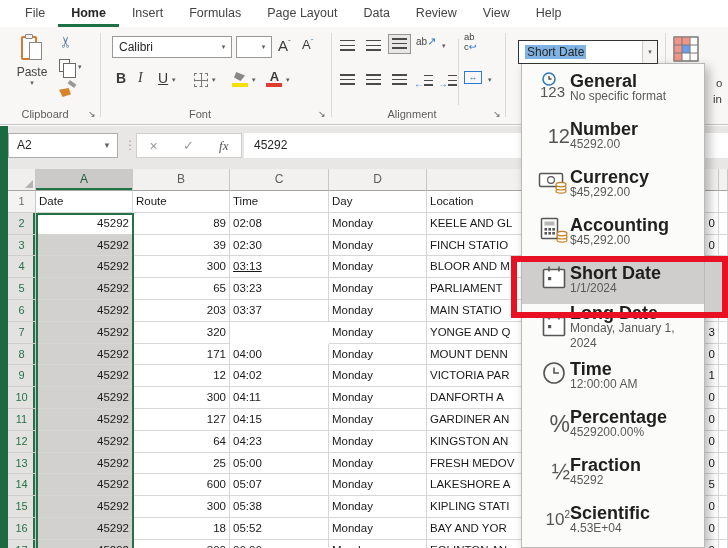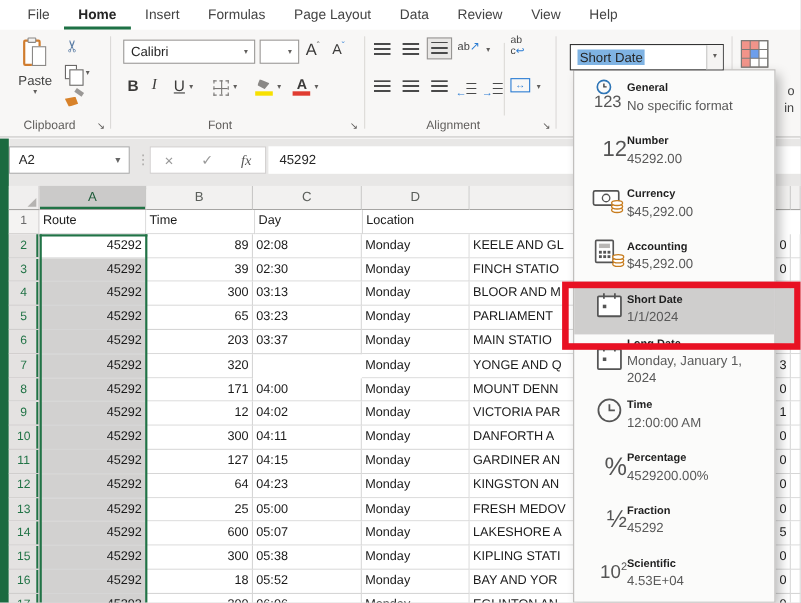--- a/index.html
+++ b/index.html
@@ -109,21 +109,21 @@
   .rowhdr.sel { background:#e4e2e1; color:#217346; box-shadow:inset -2px 0 0 #217346; }
   .g-cell.a-gray { background:#d2d1d0; }
   .sel-overlay { position:absolute; left:36px; top:213px; width:98px; height:335px; border:2px solid #217346; border-bottom:none; pointer-events:none; z-index:5; }
 
   
   .dd-panel { position:absolute; left:521px; top:63px; width:184px; height:485px; background:#fbfbfa; border:1px solid #bbb9b7; box-shadow:4px 4px 10px rgba(0,0,0,0.28); z-index:30; }
   .dd-item { height:48px; display:flex; align-items:center; }
   .dd-item.selected { background:#cfcecd; }
   .dd-icon { width:48px; text-align:right; flex:0 0 48px; color:#555; }
   .dd-icon .txt-icon { font-size:20px; color:#555; }
-  .dd-text .t { font-size:10px; font-weight:bold; color:#1f1f1f; line-height:16px; }
+  .dd-text .t { font-size:18px; font-weight:bold; color:#1f1f1f; line-height:16px; }
   .dd-text .s { font-size:12px; color:#595959; line-height:15px; }
   .gray-patch { position:absolute; left:705px; top:262px; width:18px; height:50px; background:#cfcecd; z-index:35; }
   .annotation-box { position:absolute; left:511px; top:256px; width:217px; height:62px; border:6px solid #e81123; z-index:50; pointer-events:none; }
 </style>
 </head>
 <body>
 
 <div class="screen">
 
   <div class="tabs-row" id="tabs-row">
@@ -250,20 +250,21 @@
         <div class="g-cell selcol" style="width: 97px; flex: 0 0 97px;">A</div>
         <div class="g-cell" style="width: 97px; flex: 0 0 97px;">B</div>
         <div class="g-cell" style="width: 99px; flex: 0 0 99px;">C</div>
         <div class="g-cell" style="width: 98px; flex: 0 0 98px;">D</div>
         <div class="g-cell" style="width: 278px; flex: 0 0 278px;">E</div>
         <div class="g-cell" style="width: 14px; flex: 0 0 14px;"></div>
         <div class="g-cell" style="width: 9px; flex: 0 0 9px;"></div>
       </div>
       <div class="g-row">
         <div class="rowhdr" style="width: 28px; flex: 0 0 28px;">1</div>
+        <div class="g-cell" style="width: 97px; flex: 0 0 97px;">Date</div>
         <div class="g-cell" style="width: 97px; flex: 0 0 97px;">Route</div>
         <div class="g-cell" style="width: 99px; flex: 0 0 99px;">Time</div>
         <div class="g-cell" style="width: 98px; flex: 0 0 98px;">Day</div>
         <div class="g-cell" style="width: 278px; flex: 0 0 278px;">Location</div>
         <div class="g-cell" style="width: 14px; flex: 0 0 14px;"></div>
         <div class="g-cell" style="width: 9px; flex: 0 0 9px;"></div>
       </div>
       <div class="g-row">
         <div class="rowhdr sel" style="width: 28px; flex: 0 0 28px;">2</div>
         <div class="g-cell r" style="width: 97px; flex: 0 0 97px;">45292</div>
@@ -281,21 +282,21 @@
         <div class="g-cell" style="width: 99px; flex: 0 0 99px;">02:30</div>
         <div class="g-cell" style="width: 98px; flex: 0 0 98px;">Monday</div>
         <div class="g-cell" style="width: 278px; flex: 0 0 278px;">FINCH STATIO</div>
         <div class="g-cell r" style="width: 14px; flex: 0 0 14px;">0</div>
         <div class="g-cell" style="width: 9px; flex: 0 0 9px;"></div>
       </div>
       <div class="g-row">
         <div class="rowhdr sel" style="width: 28px; flex: 0 0 28px;">4</div>
         <div class="g-cell r a-gray" style="width: 97px; flex: 0 0 97px;">45292</div>
         <div class="g-cell r" style="width: 97px; flex: 0 0 97px;">300</div>
-        <div class="g-cell" style="width: 99px; flex: 0 0 99px;">03:13</div>
+        <div class="g-cell" style="width: 99px; flex: 0 0 99px; text-decoration: underline;">03:13</div>
         <div class="g-cell" style="width: 98px; flex: 0 0 98px;">Monday</div>
         <div class="g-cell" style="width: 278px; flex: 0 0 278px;">BLOOR AND M</div>
         <div class="g-cell r" style="width: 14px; flex: 0 0 14px;"></div>
         <div class="g-cell" style="width: 9px; flex: 0 0 9px;"></div>
       </div>
       <div class="g-row">
         <div class="rowhdr sel" style="width: 28px; flex: 0 0 28px;">5</div>
         <div class="g-cell r a-gray" style="width: 97px; flex: 0 0 97px;">45292</div>
         <div class="g-cell r" style="width: 97px; flex: 0 0 97px;">65</div>
         <div class="g-cell" style="width: 99px; flex: 0 0 99px;">03:23</div>

